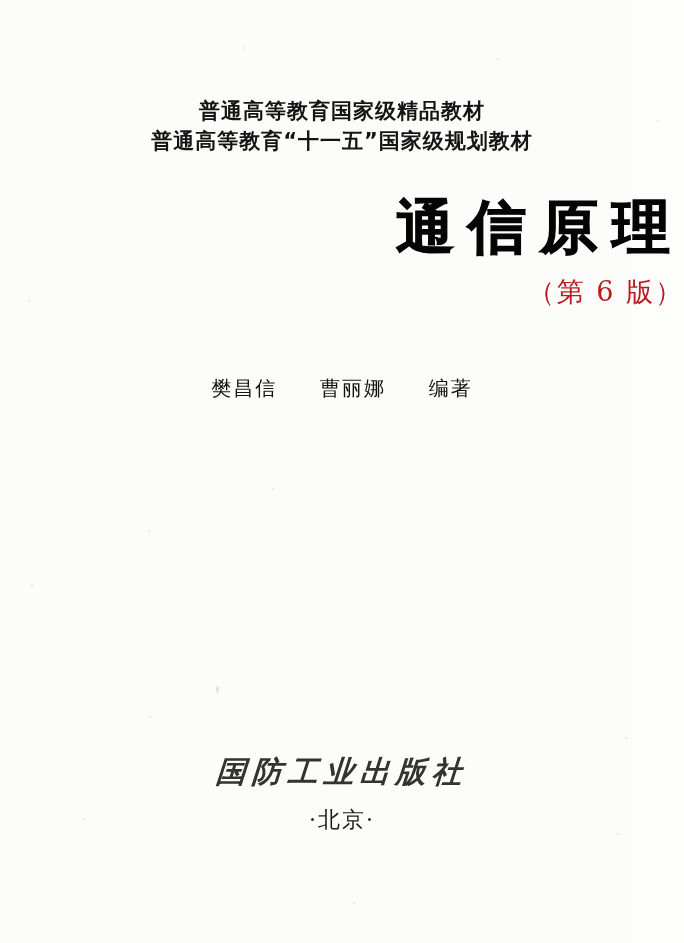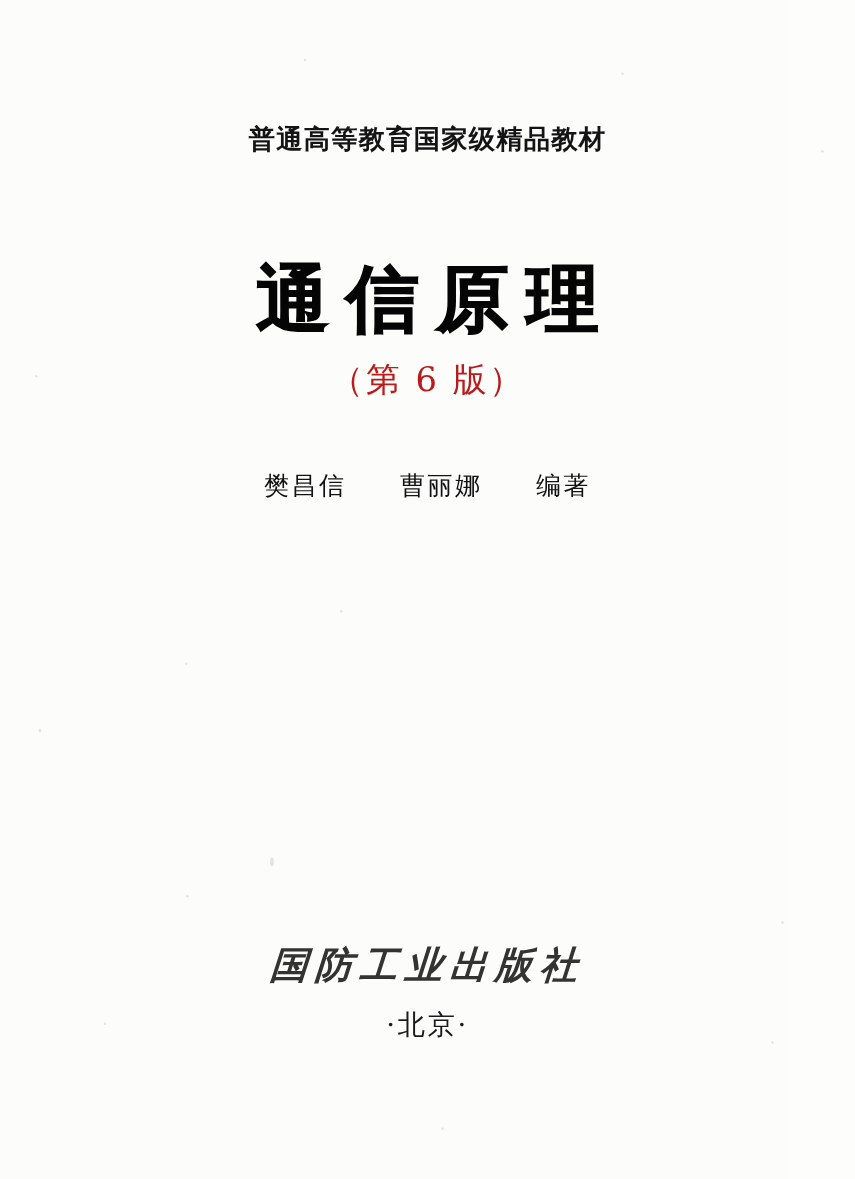--- a/index.html
+++ b/index.html
@@ -39,24 +39,24 @@
     font-family: "DejaVu Sans", "Liberation Sans", sans-serif;
     font-weight: bold;
     font-size: 21px;
     letter-spacing: 1px;
     color: #141414;
     line-height: 1.45;
     white-space: nowrap;
   }
   .title-block {
     position: absolute;
-    top: 208px;
+    top: 196px;
     left: 0;
     width: 684px;
-    text-align: center;
+    text-align: right;
   }
   .main-title {
     font-family: "DejaVu Sans", "Liberation Sans", sans-serif;
     font-weight: bold;
     font-size: 58px;
     letter-spacing: 14px;
     text-indent: 14px;
     color: #050505;
     line-height: 1.1;
     -webkit-text-stroke: 1.1px #050505;
@@ -125,20 +125,21 @@
   <div class="speck" style="left:216px; top:686px; width:3px; height:7px;"></div>
   <div class="speck" style="left:149px; top:716px; width:2px; height:2px;"></div>
   <div class="speck" style="left:625px; top:737px; width:2px; height:2px;"></div>
   <div class="speck" style="left:83px; top:818px; width:2px; height:2px;"></div>
   <div class="speck" style="left:617px; top:833px; width:2px; height:2px;"></div>
   <div class="speck" style="left:353px; top:902px; width:2px; height:2px;"></div>
   <div class="speck" style="left:497px; top:58px; width:2px; height:2px;"></div>
 
   <div class="series-block">
     <div class="series-line">普通高等教育国家级精品教材</div>
+    <div class="series-line">普通高等教育“十一五”国家级规划教材</div>
   </div>
 
   <div class="title-block">
     <div class="main-title">通信原理</div>
     <div class="edition">（第 6 版）</div>
   </div>
 
   <div class="authors-block">
     <div class="authors">
       <span>樊昌信</span>

